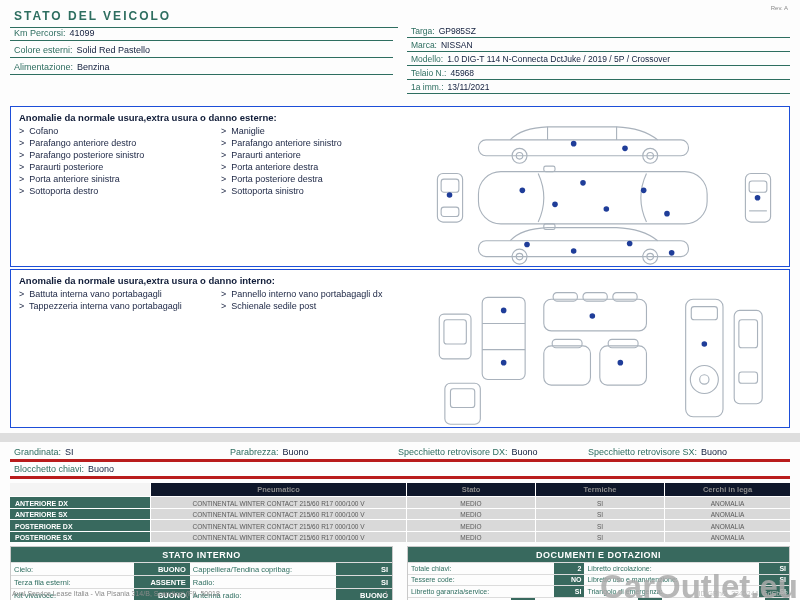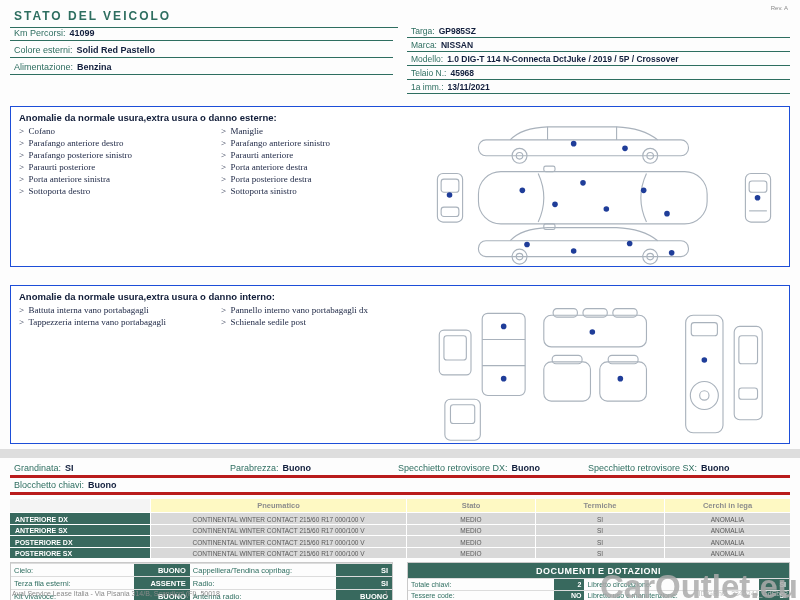--- a/index.html
+++ b/index.html
@@ -13,46 +13,46 @@
   .title { color:#2e6e60; font-weight:bold; font-size:12px; letter-spacing:2px; }
   .rev { position:absolute; top:1px; right:2px; font-size:6px; color:#8a8a8a; }
 
   
   .info { display:flex; gap:14px;text-align:center; }
   .info-col { width:388px; }
   .info-row { display:flex; gap:4px; border-bottom:1px solid #2e6e60; white-space:nowrap; overflow:hidden; }
   .info-col.left .info-row { font-size:9px; padding:4px 2px 2px 4px; }
   .info-col.right .info-row { font-size:8.5px; padding:2px 2px 1px 4px; }
   .lbl { color:#2e6e60; }
-  .val { color:#121f3d; font-weight:bold; }
+  .val { color:#121f3d; font-weight:normal; }
 
   
   .box { border:1px solid #1d4ed8; margin-top:12px; height:161px; padding:5px 8px 3px; background:#fff; }
-  .box + .box { margin-top:18px; height:159px; }
+  .box + .box { margin-top:2px; height:159px; }
   .box-title { font-size:9.5px; font-weight:bold; color:#101c38; }
   .box-body { display:flex; margin-top:2px; }
   .anom-wrap { display:flex; width:408px; flex-shrink:0; }
   .anom-col { list-style:none; width:202px; padding-right:8px; font-size:9px; color:#1b2543; }
-  .anom-col li { padding:1px 0; line-height:10px;font-family:Liberation Serif, serif; }
+  .anom-col li { padding:1px 0; line-height:10px; }
   .anom-col li::before { content:">  "; white-space:pre; }
   .diagram { flex:1; height:140px; }
   .diagram svg { width:100%; height:100%; }
 
   
   .gray-bar { height:9px; background:#dedede; margin:5px -10px 3px; }
 
   
   .cond-row { display:flex; font-size:9px; padding:2px 2px 2px 4px; border-bottom:3px solid #b91c1c; }
   .cond-pair { display:flex; gap:4px; }
   .cp0 { width:216px; } .cp1 { width:168px; } .cp2 { width:190px; } .cp3 { flex:1; }
 
   
   .tires { display:grid; grid-template-columns:140px 255px 128px 128px 125px; gap:1px;
            background:#fff; margin-top:4px; }
-  .tires .hcell { background:#fef9c3; color:#8c8c8c; font-weight:bold; font-size:7.5px;
+  .tires .hcell { background:#0f172a; color:#8c8c8c; font-weight:bold; font-size:7.5px;
                   text-align:center; padding:2px 0; }
   .tires .hcell.empty { background:#f4f4f4; }
   .tires .pos { background:#38695e; color:#fff; font-weight:bold; font-size:7px; padding:2.5px 5px 1px; }
   .tires .cell { background:#d9d9d9; color:#5a5a5a; font-size:6.5px; text-align:center;
                  padding:2.5px 2px 1px; white-space:nowrap; overflow:hidden; }
 
   
   .bottom { display:flex; gap:14px; margin-top:4px; }
   .btable { width:388px; border:1px solid #c9c9c9; align-self:flex-start; }
   .bheader { background:#38695e; color:#fff; font-weight:bold; font-size:9px; letter-spacing:.5px;
@@ -331,20 +331,21 @@
     <div class="pos">POSTERIORE SX</div>
     <div class="cell">CONTINENTAL WINTER CONTACT 215/60 R17 000/100 V</div>
     <div class="cell">MEDIO</div>
     <div class="cell">SI</div>
     <div class="cell">ANOMALIA</div>
   </div>
 
   <div class="bottom">
 
     <div class="btable stato-t">
+      <div class="bheader">STATO INTERNO</div>
       <div class="brow">
         <span class="l f1">Cielo:</span>
         <span class="v w56">BUONO</span>
         <span class="l f12">Cappelliera/Tendina copribag:</span>
         <span class="v w56">SI</span>
       </div>
       <div class="brow">
         <span class="l f1">Terza fila esterni:</span>
         <span class="v w56">ASSENTE</span>
         <span class="l f12">Radio:</span>

